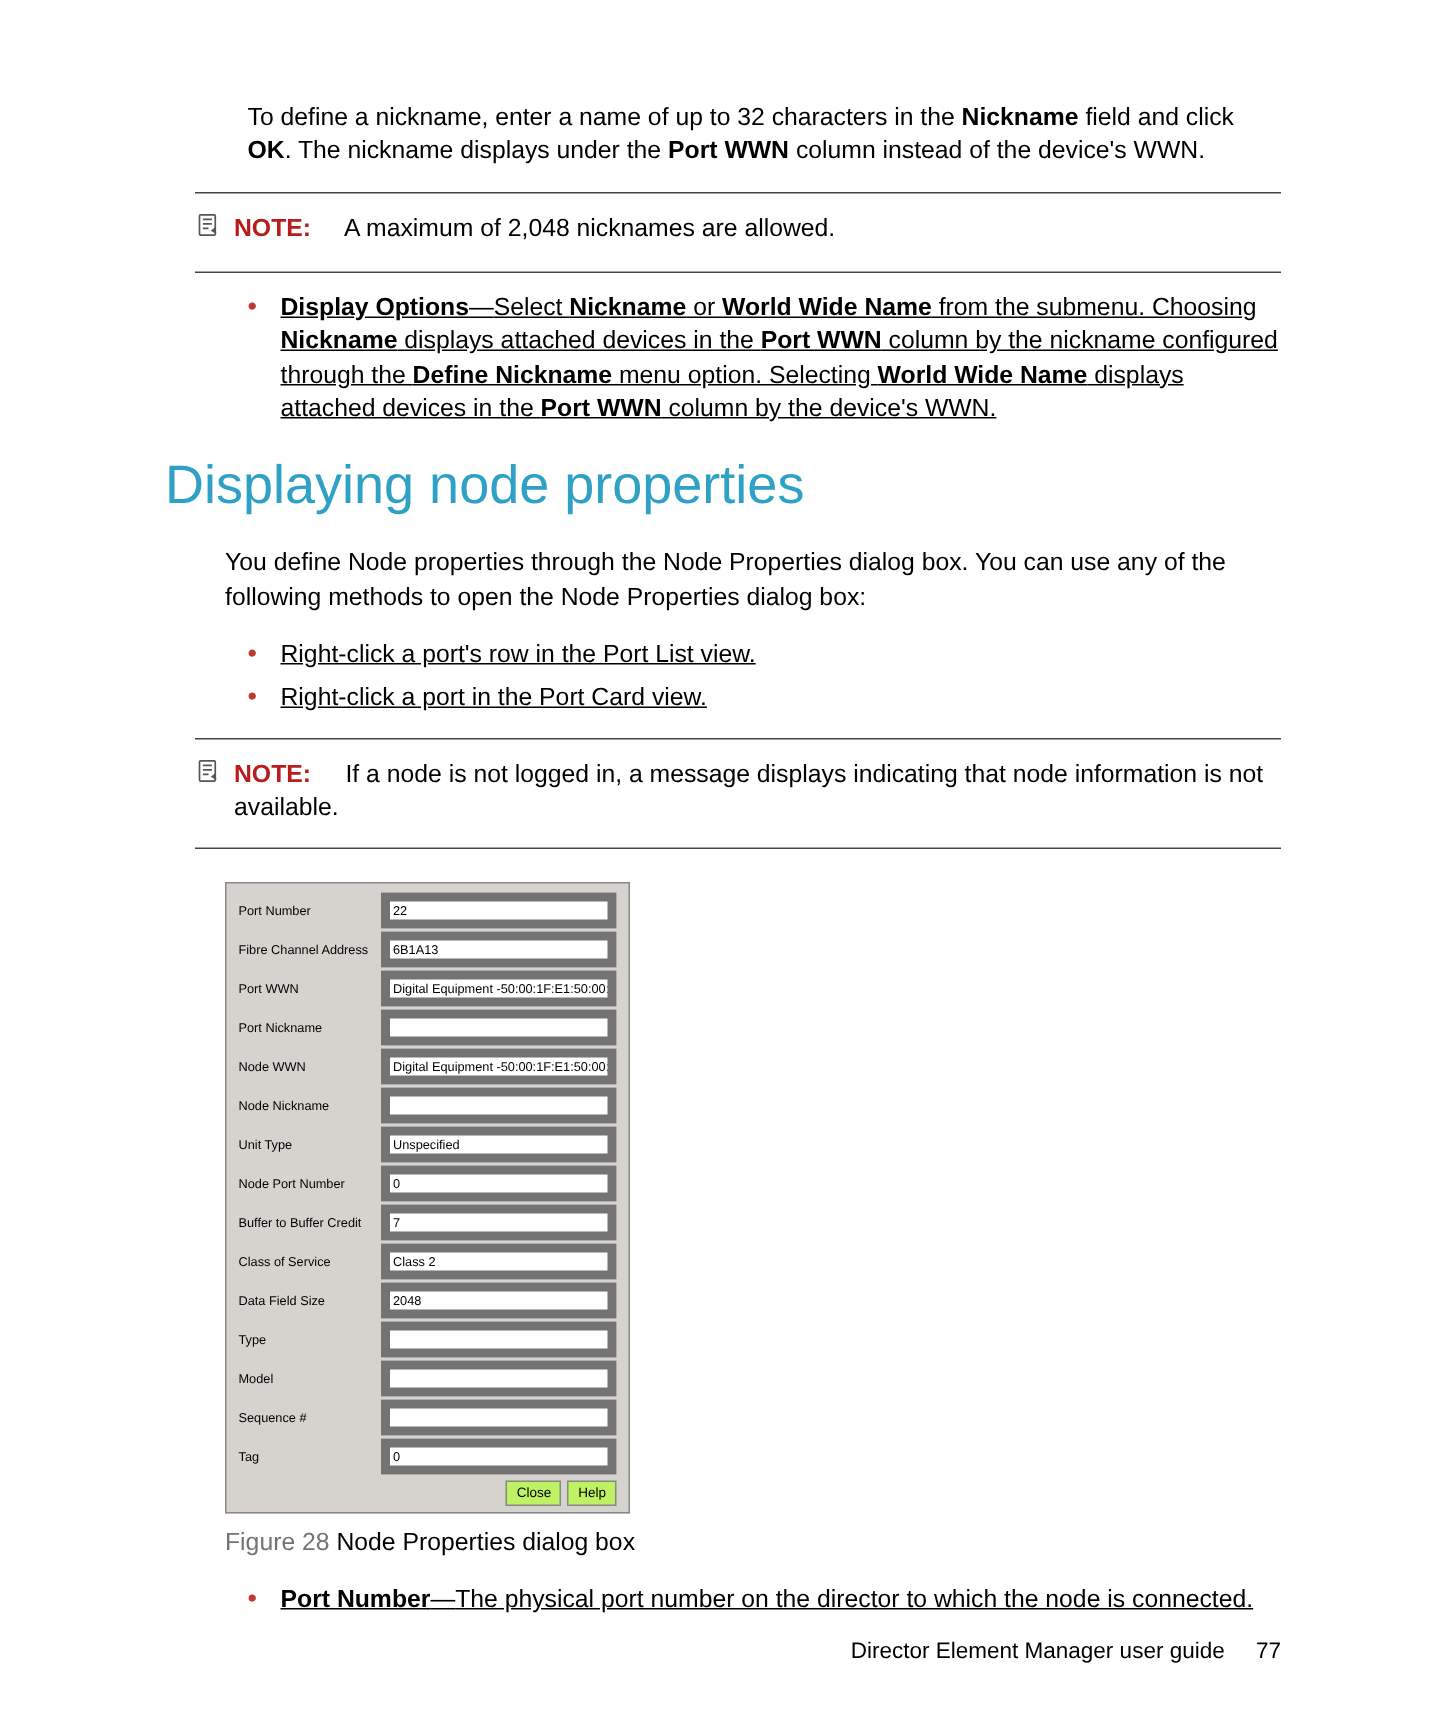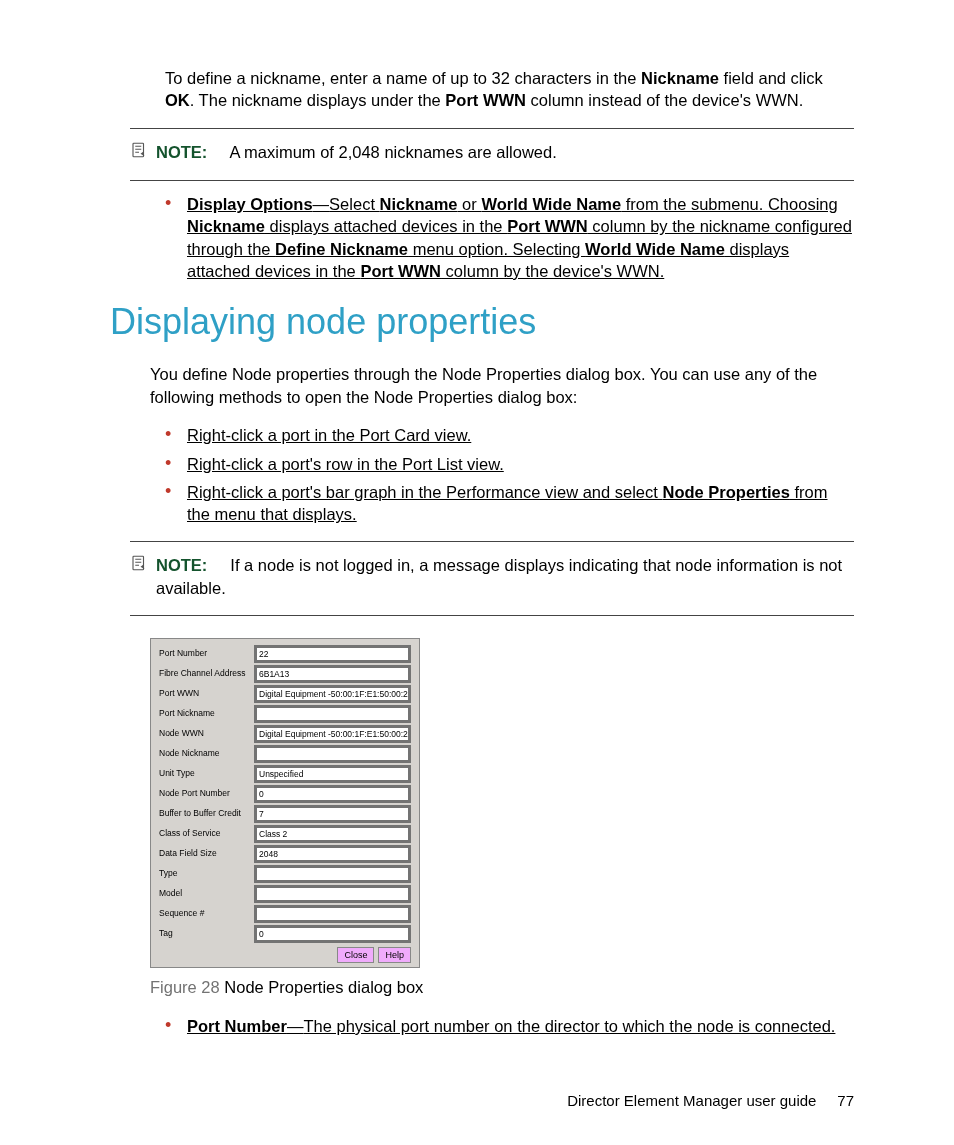--- a/index.html
+++ b/index.html
@@ -21,45 +21,45 @@
 .bullet-list>li{position:relative;padding-left:22px;margin-bottom:6px;}
 .bullet-list>li::before{
   content:"•";
   position:absolute;left:0;top:0;
   color:#c0392b;font-size:18px;line-height:1.2;
 }
 hr.rule{border:none;border-top:1px solid #444;margin:16px 0 12px 0;margin-left:20px;}
 .note-row{display:flex;align-items:flex-start;margin-left:20px;}
 .note-icon{flex:0 0 20px;margin-right:6px;font-size:16px;color:#555;}
 .note-body{flex:1;}
-.note-label{color:#14532d;font-weight:bold;}
+.note-label{color:#b91c1c;font-weight:bold;}
 .h2{font-family:"Arial Narrow",Arial,sans-serif;font-stretch:condensed;font-weight:300;font-size:36px;color:#2fa0c6;margin:16px 0 8px 0;}
 .fig-label{color:#737373;}
 
 .dialog{
   margin-left:40px;
   width:270px;
   border:1px solid #888;
   background:#d6d3cf;
   font-family:Verdana,Geneva,Tahoma,sans-serif;
   font-size:8.5px;
   color:#000;
   box-sizing:border-box;
   padding:6px 8px 4px 8px;
 }
 .drow{display:flex;align-items:center;margin-bottom:2px;}
 .dlabel{width:95px;}
 .dfield{
-  flex:1;border:3px solid #737373;background:#fff;
+  flex:1;border:6px solid #737373;background:#fff;
   height:12px;line-height:12px;padding:0 2px;
   overflow:hidden;white-space:nowrap;
 }
 .dbtns{display:flex;justify-content:flex-end;gap:4px;margin-top:4px;}
 .dbtn{
-  border:1px solid #888;background:#f0abfc;
+  border:1px solid #888;background:#bef264;
   padding:1px 6px;font-size:9px;
 }
 .footer{
   position:absolute;right:100px;bottom:34px;
   font-size:15px;color:#000;
 }
 b{font-weight:bold;}
 </style>
 </head>
 <body>
@@ -89,25 +89,22 @@
   <li>
     <b>Display Options</b><span>—</span><span>Select </span><b>Nickname</b><span> or </span><b>World Wide Name</b><span> from the submenu. Choosing </span><b>Nickname</b><span> displays attached devices in the </span><b>Port WWN</b><span> column by the nickname configured through the </span><b>Define Nickname</b><span> menu option. Selecting </span><b>World Wide Name</b><span> displays attached devices in the </span><b>Port WWN</b><span> column by the device's WWN.</span>
   </li>
 </ul>
 
 <div class="h2">Displaying node properties</div>
 
 <p style="margin-left:40px;">You define Node properties through the Node Properties dialog box. You can use any of the following methods to open the Node Properties dialog box:</p>
 
 <ul class="bullet-list">
+  <li>Right-click a port's row in the Port List view.</li>
   <li>Right-click a port in the Port Card view.</li>
-  <li>Right-click a port's row in the Port List view.</li>
-  <li>
-    <span>Right-click a port's bar graph in the Performance view and select </span><b>Node Properties</b><span> from the menu that displays.</span>
-  </li>
 </ul>
 
 <hr class="rule">
 <div class="note-row">
   <span class="note-icon">
     <svg width="18" height="18" viewBox="0 0 24 24" fill="none" stroke="#555" stroke-width="1.5">
         <rect x="4" y="3" width="14" height="18" rx="1"></rect>
         <path d="M7 7h8M7 11h8M7 15h5"></path>
         <path d="M14 17l5 3-1-6" fill="#555" stroke="none"></path>
       </svg>

